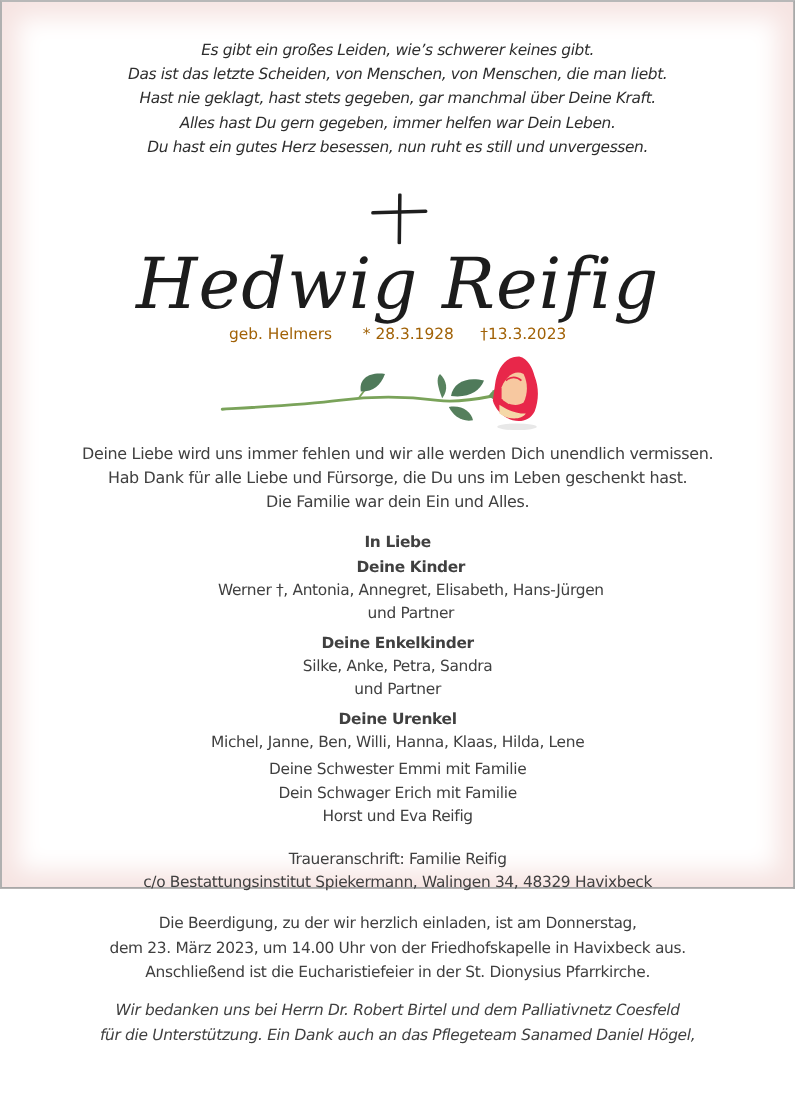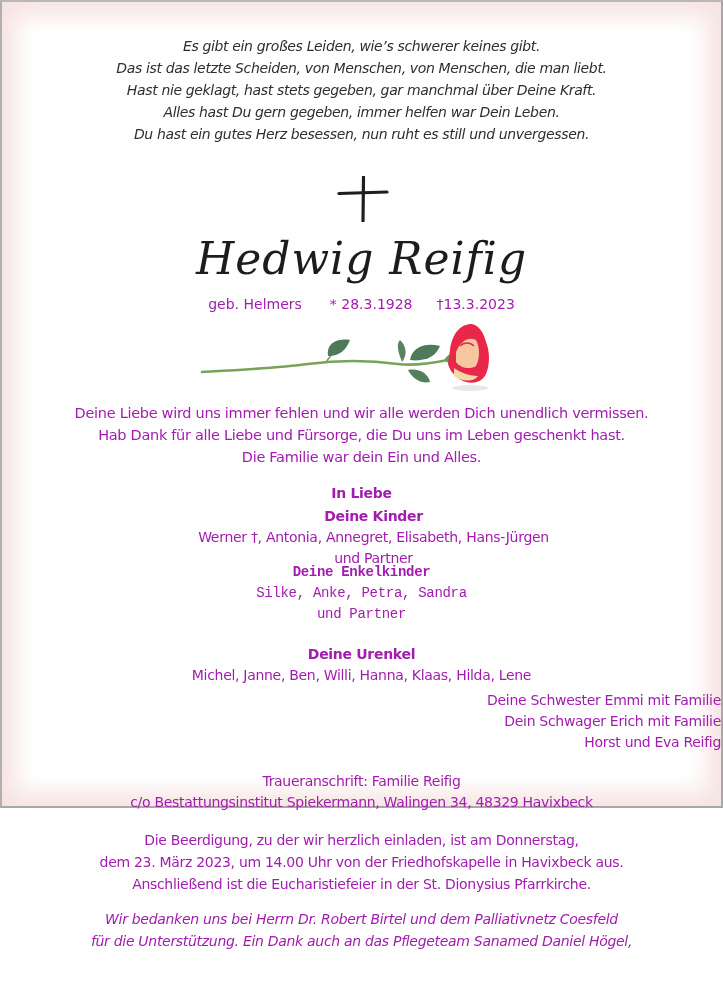--- a/index.html
+++ b/index.html
@@ -55,65 +55,65 @@
       top: 174px;
       width: 54px;
       height: 46px;
     }
     .name {
       position: absolute;
       top: 222px;
       left: 0; right: 0;
       font-family: "DejaVu Serif", serif;
       font-style: italic;
-      font-size: 44px;
+      font-size: 64px;
       line-height: 70px;
       color: #1c1c1c;
       letter-spacing: 1px;
       font-weight: normal;
     }
     .life-data {
       position: absolute;
       top: 292px;
       left: 0; right: 0;
       font-family: "DejaVu Sans", sans-serif;
       font-size: 14px;
       line-height: 20px;
-      color: #a21caf;
+      color: #a16207;
       white-space: nowrap;
     }
     .life-data span { display: inline-block; }
     .life-data .gap { width: 28px; }
     .life-data .gap2 { width: 24px; }
 
     .rose {
       position: absolute;
       left: 196px;
       top: 318px;
       width: 296px;
       height: 72px;
     }
 
     .block {
       position: absolute;
       left: 0; right: 0;
       font-family: "DejaVu Sans", sans-serif;
       font-size: 14px;
       letter-spacing: -0.3px;
-      color: #a21caf;
+      color: #404040;
     }
     .block .line { display: block; white-space: nowrap; }
     .block .bold { font-weight: bold; }
 
     .message { top: 400px; line-height: 22px; font-size: 14.5px; }
     .inliebe { top: 480px; line-height: 22px; }
     .family-kinder { top: 504px; line-height: 21px; margin-left: 24px; }
-    .family-enkel { top: 560px; line-height: 21px; font-family: Liberation Mono, monospace; }
+    .family-enkel { top: 573px; line-height: 21px; }
     .family-urenkel { top: 642px; line-height: 21px; }
-    .relatives { top: 688px; line-height: 21px; text-align: right; }
+    .relatives { top: 688px; line-height: 21px; }
     .address { top: 769px; line-height: 21px; }
     .funeral { top: 827px; line-height: 22px; }
     .thanks { top: 906px; line-height: 22px; font-style: italic; }
   </style>
 </head>
 <body>
 
 <div class="page">
   <div class="frame-inner"></div>
 

